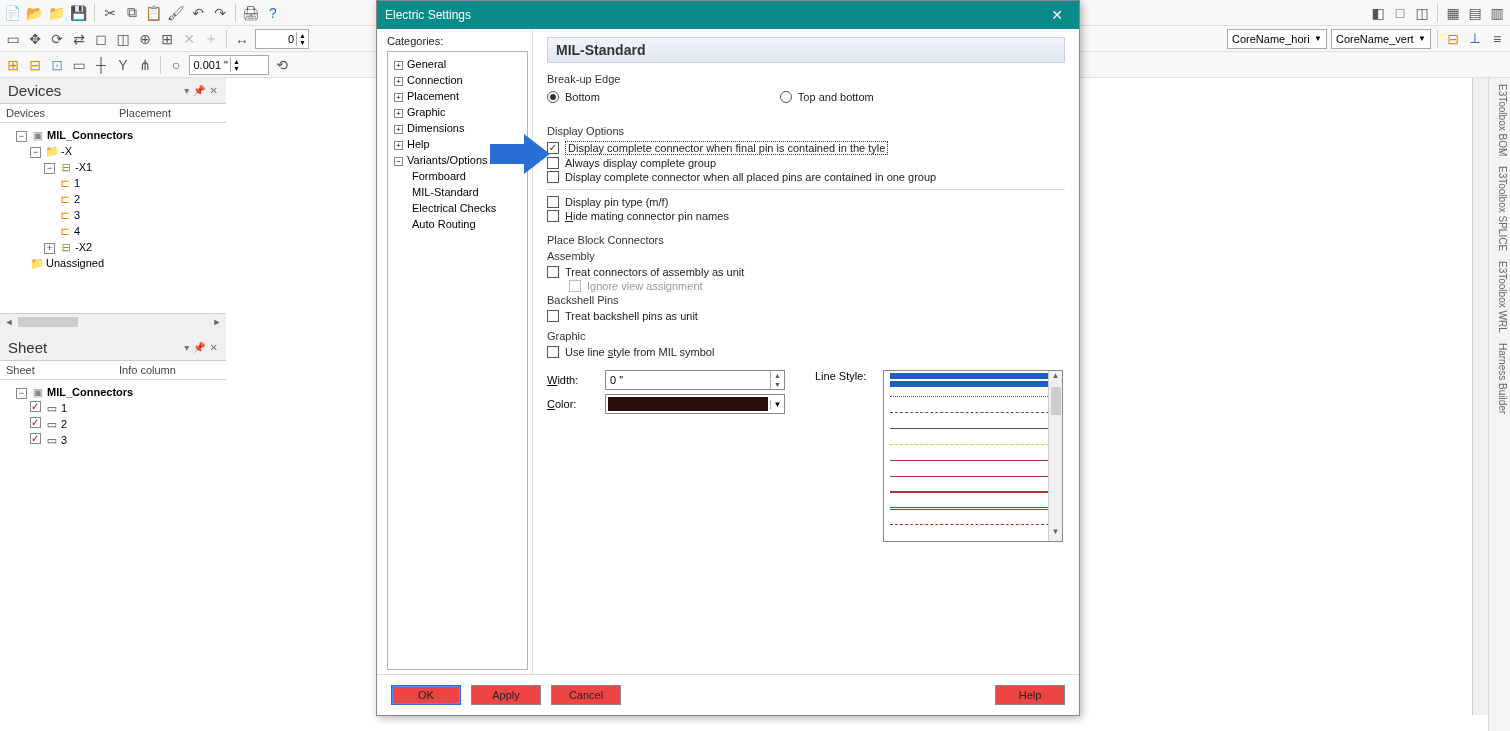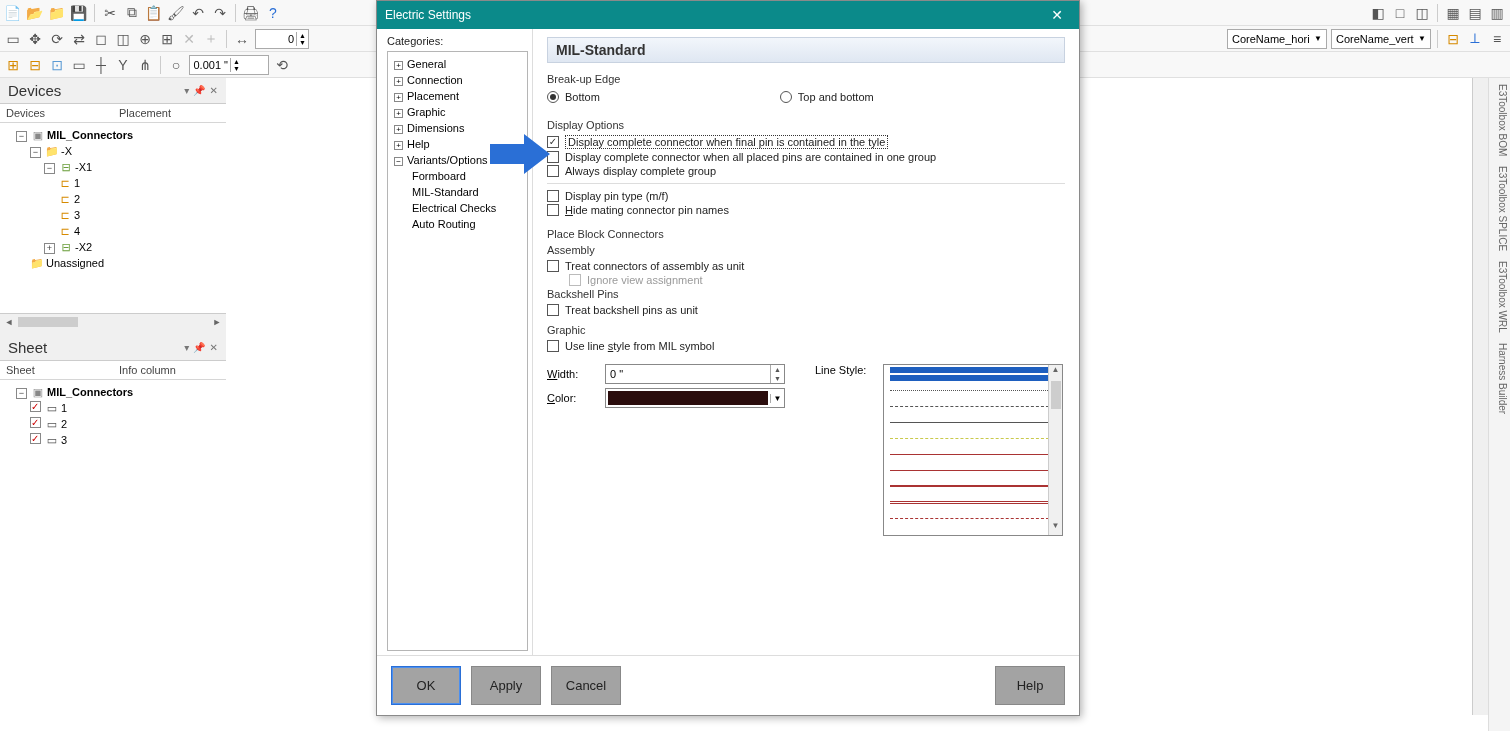--- a/index.html
+++ b/index.html
@@ -167,23 +167,23 @@
   .linestyle-list .scrollbar .arr { height:14px; width:100%; text-align:center; font-size:8px; color:#666;}
   .linestyle-list .scrollbar .thumb { width:10px; flex:0 0 28px; background:#cdcdcd; margin-top:2px;}
   .ls-row { height:14px; margin:2px 8px 2px 6px; display:flex; align-items:center;}
   .ls-row.sel { background:#1e5fbf;}
   .ls-line { flex:1; height:0; border-top-width:1px;}
   .dlg-buttons {
     display:flex; gap:10px; padding:10px 14px; border-top:1px solid #ddd;
     align-items:center;
   }
   .btn {
-    min-width:70px; height:39px; border:1px solid #888; background:#a3a3a3;
+    min-width:70px; height:20px; border:1px solid #888; background:#ef4444;
     display:inline-flex; align-items:center; justify-content:center;
-    font-size:13px; color:#222;
+    font-size:11px; color:#222;
   }
   .btn.primary { border:1px solid #2a6fd6; box-shadow:0 0 0 1px #4b8ff0 inset;}
   .btn-spacer { flex:1;}
 
   
   .arrow-anno {
     position:absolute; left:490px; top:132px; width:60px; height:44px; z-index:50;
     pointer-events:none;
   }
 
@@ -396,32 +396,32 @@
         <div class="radio-row">
           <span class="radio-dot sel"></span>
           <span class="lbl">Bottom</span>
         </div>
         <div class="radio-row" style="margin-left:180px;">
           <span class="radio-dot"></span>
           <span class="lbl">Top and bottom</span>
         </div>
       </div>
 
-      <div class="group-label" style="margin-top:14px;">Display Options</div>
+      <div class="group-label" style="margin-top:20px;">Display Options</div>
       <div class="check-row">
         <span class="cb checked"></span>
         <span class="lbl highlight-box">Display complete connector when final pin is contained in the tyle</span>
       </div>
       <div class="check-row">
         <span class="cb"></span>
+        <span class="lbl">Always display complete group</span>
+      </div>
+      <div class="check-row">
+        <span class="cb"></span>
         <span class="lbl">Display complete connector when all placed pins are contained in one group</span>
-      </div>
-      <div class="check-row">
-        <span class="cb"></span>
-        <span class="lbl">Always display complete group</span>
       </div>
       <div class="hr"></div>
       <div class="check-row">
         <span class="cb"></span>
         <span class="lbl">Display pin type (m/f)</span>
       </div>
       <div class="check-row">
         <span class="cb"></span>
         <span class="lbl"><u>H</u>ide mating connector pin names</span>
       </div>

